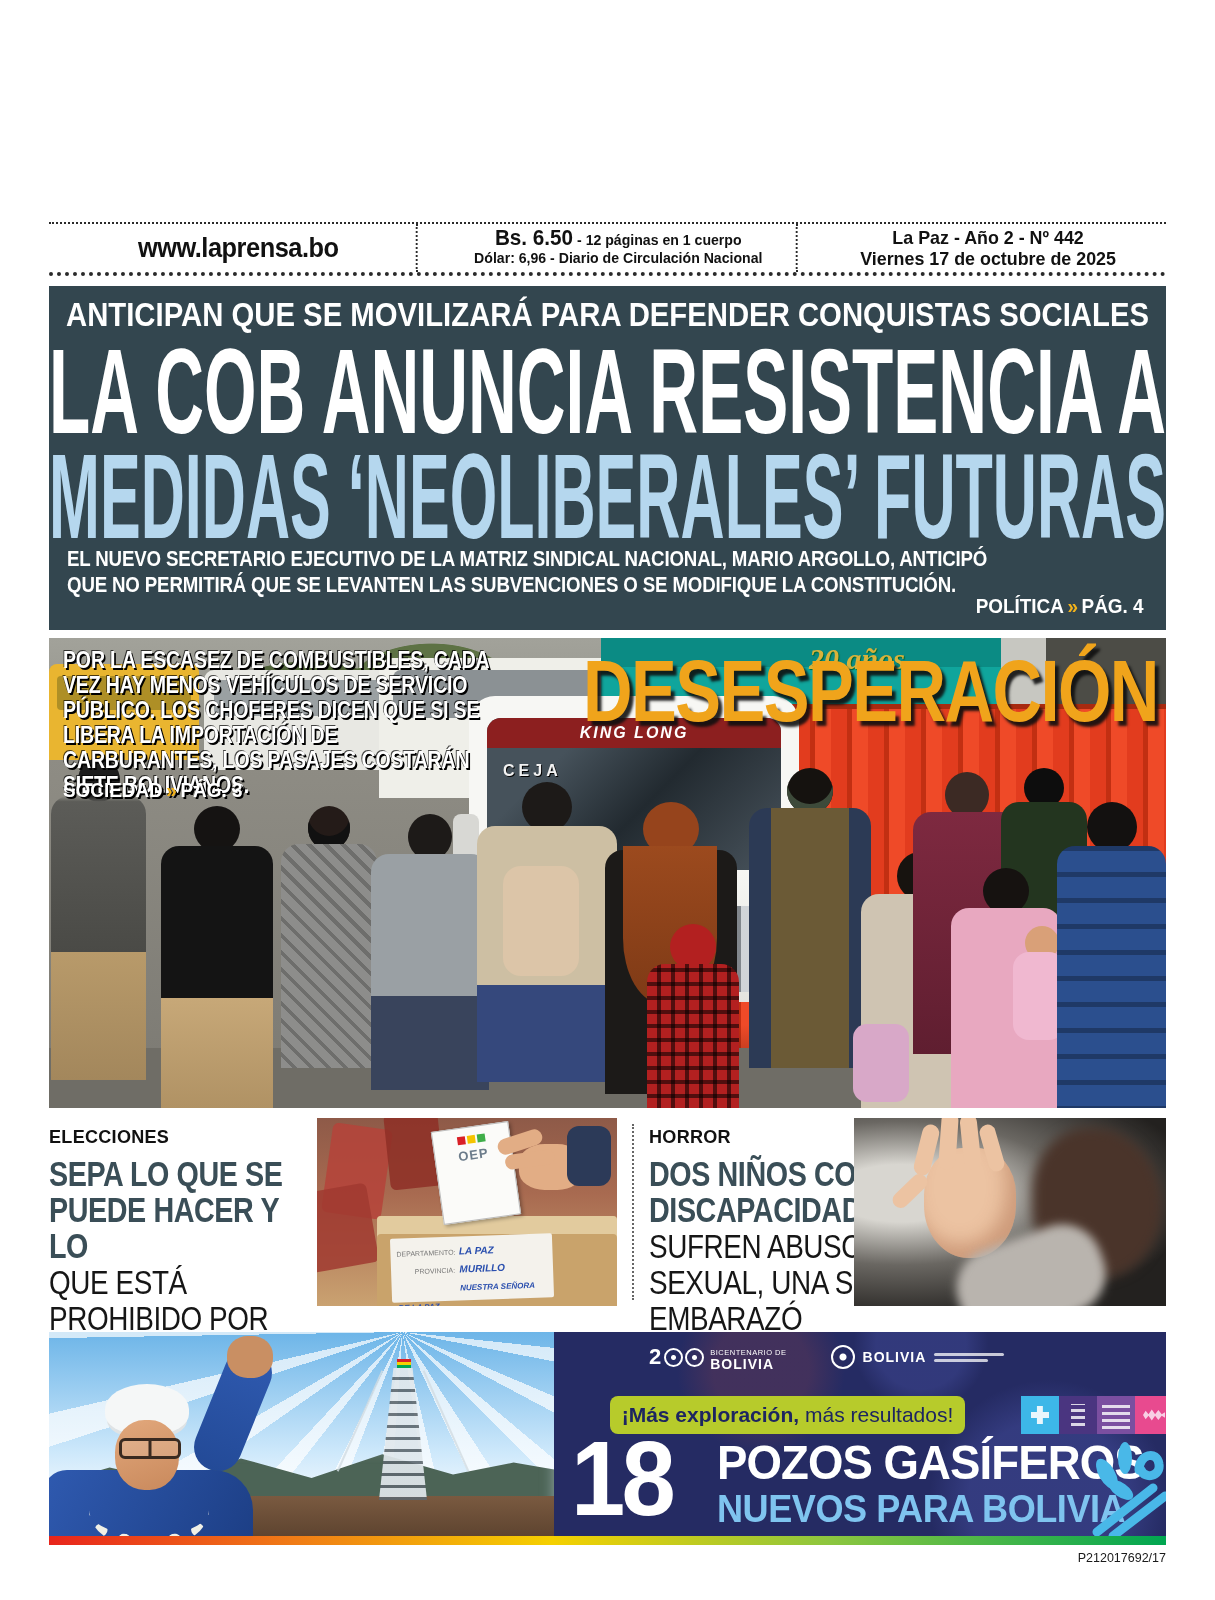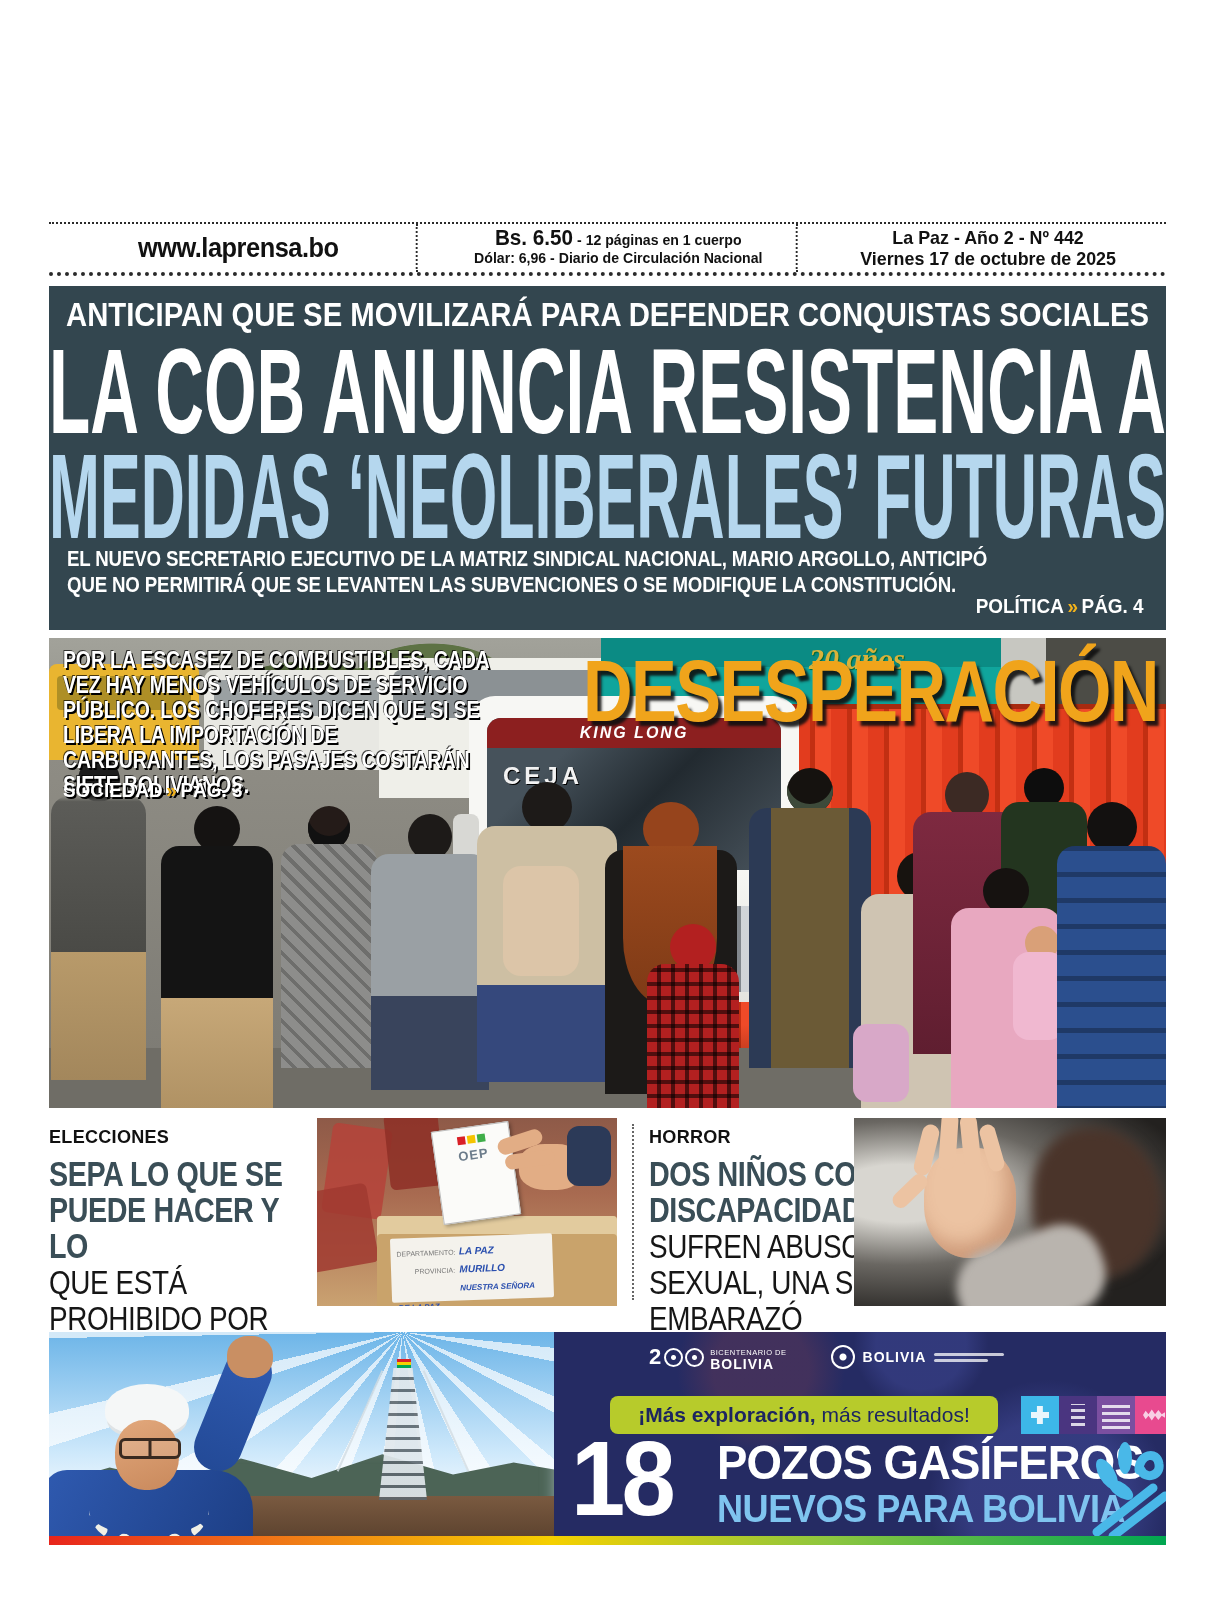--- a/index.html
+++ b/index.html
@@ -65,21 +65,21 @@
            background:linear-gradient(180deg,transparent,rgba(60,20,8,.35));}
   .road{left:0;bottom:0;width:100%;height:60px;background:#6f6d66;}
 
   .bus{left:420px;top:58px;width:330px;height:306px;border-radius:26px 26px 10px 10px;
        background:linear-gradient(180deg,#f7f7f4 0 55%,#e4e4df 100%);}
   .bus .shield{position:absolute;left:18px;top:22px;right:18px;height:152px;border-radius:14px 14px 6px 6px;
        background:linear-gradient(135deg,#46525b 0 25%,#222a30 55%,#49545d 100%);overflow:hidden;}
   .bus .band{position:absolute;left:0;top:0;width:100%;height:30px;background:#8c1f1f;
        color:#fff;font-weight:bold;font-style:italic;font-size:16px;letter-spacing:2px;
        display:flex;align-items:center;justify-content:center;}
-  .bus .ceja{position:absolute;left:16px;top:44px;color:#f2f2f2;font-weight:bold;font-size:24px;
+  .bus .ceja{position:absolute;left:16px;top:44px;color:#f2f2f2;font-weight:bold;font-size:16px;
        letter-spacing:4px;text-shadow:1px 1px 0 #000;}
   .bus .grille{position:absolute;left:70px;bottom:18px;width:140px;height:64px;border:4px solid #b9bec2;
        border-radius:10px;background:repeating-linear-gradient(0deg,#14181c 0 8px,#2c3238 8px 12px);}
   .bus .guard{position:absolute;right:26px;bottom:10px;width:104px;height:86px;border-radius:10px;
        background:repeating-linear-gradient(90deg,#cfd3d7 0 10px,#7c8288 10px 18px);opacity:.95;}
   .bus .mirror{position:absolute;left:-16px;top:118px;width:26px;height:48px;background:#d8d8d4;border-radius:8px;}
 
   .person{position:absolute;display:flex;flex-direction:column;align-items:center;}
   .head{border-radius:50%;}
   .torso{width:100%;flex:1;border-radius:18px 18px 0 0;margin-top:-6px;}
@@ -172,21 +172,21 @@
   .l-num{font-size:22px;font-weight:800;letter-spacing:1px;display:flex;align-items:center;}
   .ring{width:15px;height:15px;border:2px solid #fff;border-radius:50%;margin-left:2px;
         background:radial-gradient(circle 3px,#fff 2px,transparent 3px);}
   .l-txt{margin-left:6px;line-height:11px;}
   .l-txt .small{font-size:7.5px;letter-spacing:.5px;}
   .l-txt .big{font-size:14px;font-weight:800;letter-spacing:1px;}
   .crest{width:20px;height:20px;border:2px solid #fff;border-radius:50%;
         background:radial-gradient(circle 4px,#fff 3px,transparent 4px);}
   .l-bars i{height:3px;background:rgba(255,255,255,.75);margin:3px 0;border-radius:2px;}
 
-  .pill{position:absolute;left:561px;top:64px;width:388px;height:38px;background:#b7cb2b;border-radius:8px;
+  .pill{position:absolute;left:561px;top:64px;width:355px;height:38px;background:#b7cb2b;border-radius:8px;
         display:flex;align-items:center;justify-content:center;font-size:21px;color:#1d2560;white-space:nowrap;}
   .pill b{font-weight:800;margin-right:6px;}
   .adicons{position:absolute;left:972px;top:64px;display:flex;height:38px;}
   .adicon{width:38px;height:38px;position:relative;}
   .adicon.i1{background:#3db7e8;}
   .adicon.i2{background:#4a3580;}
   .adicon.i3{background:#7b4fa0;}
   .adicon.i4{background:#e84a8f;}
   .adicon .cross{position:absolute;left:50%;top:50%;width:18px;height:18px;transform:translate(-50%,-50%);
         background:#eaf6fc;clip-path:polygon(33% 0,66% 0,66% 33%,100% 33%,100% 66%,66% 66%,66% 100%,33% 100%,33% 66%,0 66%,0 33%,33% 33%);}
@@ -478,14 +478,15 @@
       <g fill="#49b8e8">
         <ellipse cx="20" cy="38" rx="8" ry="17" transform="rotate(-30 20 38)"></ellipse>
         <ellipse cx="38" cy="22" rx="7" ry="16" transform="rotate(0 38 22)"></ellipse>
         <ellipse cx="34" cy="54" rx="7" ry="14" transform="rotate(-55 34 54)"></ellipse>
       </g>
     </svg>
 
     <div class="rainbow"></div>
   </div>
 
+  <div class="abs printcode">P212017692/17</div>
 
 </div>
 
 </body></html>

